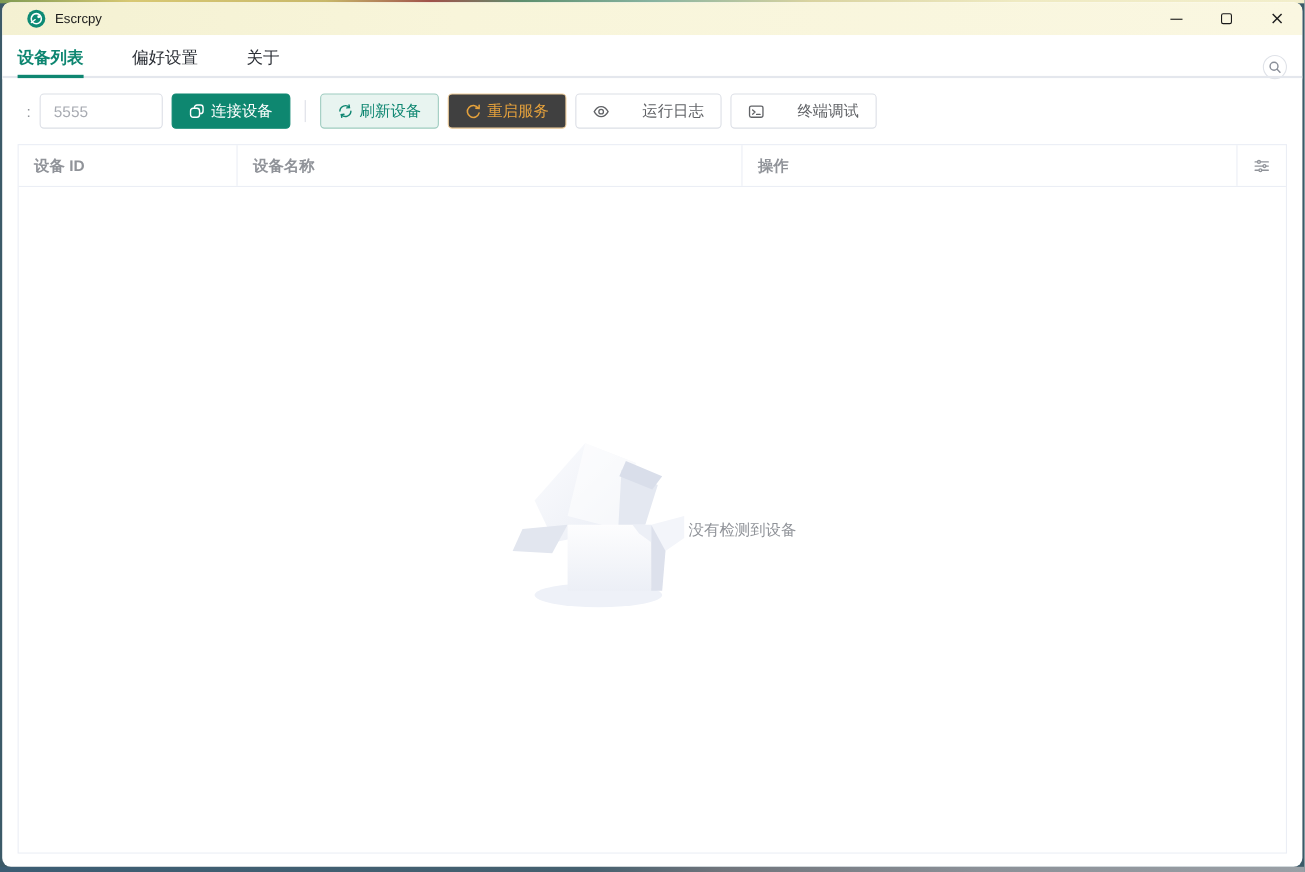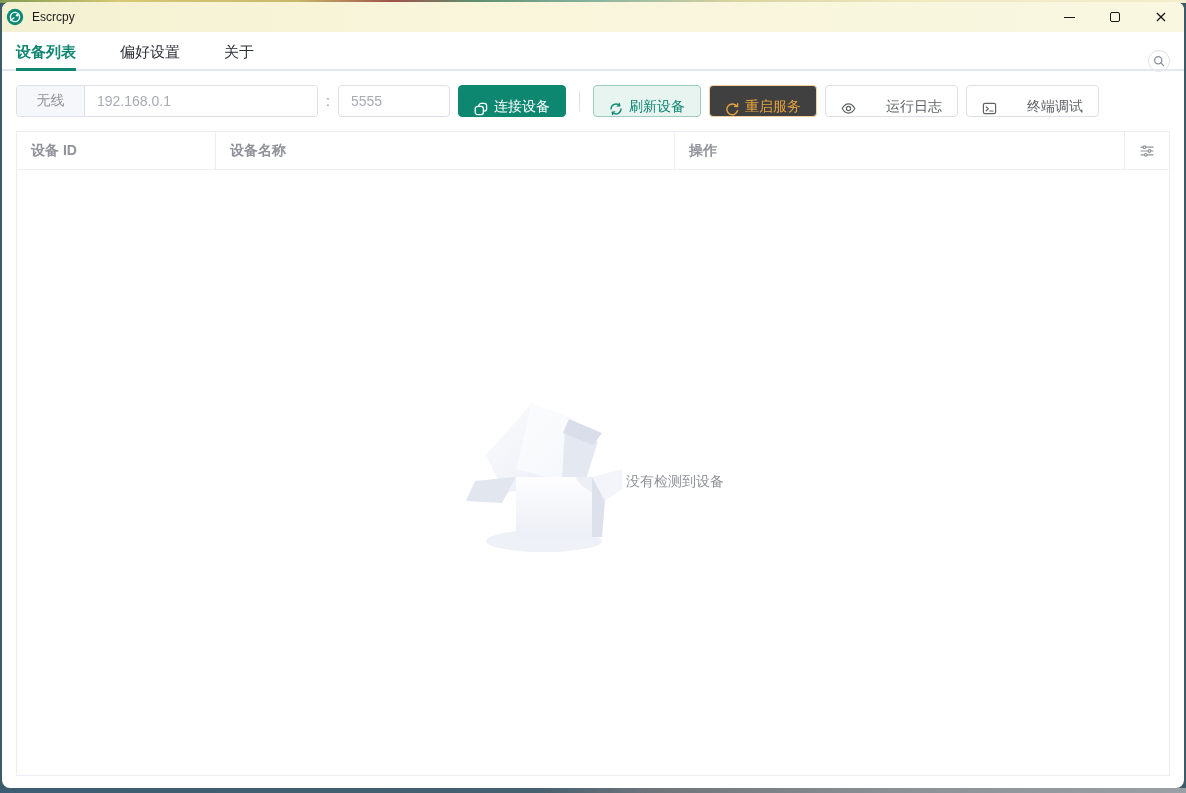--- a/index.html
+++ b/index.html
@@ -10,21 +10,21 @@
   .desktop::before { content:""; position:absolute; top:0; left:0; right:0; height:3px;
     background:linear-gradient(90deg,#7f9b52 0%,#d8c873 10%,#c8b86a 25%,#a0524a 33%,#5d8f6e 40%,#87b3a0 50%,#d9d3a0 62%,#efeac2 78%,#f2eecb 100%); }
   .desktop::after { content:""; position:absolute; bottom:0; left:0; right:0; height:5px;
     background:linear-gradient(90deg,#3c5d73 0%,#45606f 45%,#6f747b 55%,#8b9097 75%,#9aa0a6 100%); }
 
   .window { position:absolute; top:2px; left:2px; right:2px; bottom:5px; background:#ffffff;
     border-radius:8px; overflow:hidden; display:flex; flex-direction:column; z-index:2; }
 
   
   .titlebar { height:30px; flex:0 0 30px; background:linear-gradient(90deg,#f4f1d2 0%,#f8f5da 35%,#faf7e1 100%);
-    display:flex; align-items:center; padding-left:4px; }
+    display:flex; align-items:center; padding-left:22px; }
   .app-icon { width:18px; height:18px; margin-right:8px; display:inline-flex; }
   .app-title { font-size:12px; color:#1a1a1a; }
   .win-controls { margin-left:auto; display:flex; height:100%; }
   .win-btn { width:46px; height:100%; display:flex; align-items:center; justify-content:center; cursor:pointer; color:#1a1a1a; }
   .min-glyph { width:11px; height:0; border-top:1.3px solid #1a1a1a; display:block; }
   .max-glyph { width:10px; height:10px; border:1.3px solid #1a1a1a; border-radius:2px; display:block; }
   .close-glyph { font-size:16px; line-height:1; font-family:"DejaVu Sans",sans-serif; }
 
   
   .tabbar { height:40px; flex:0 0 40px; display:flex; align-items:flex-end; padding:0 14px; position:relative; background:#fff; }
@@ -39,21 +39,21 @@
   .toolbar { height:32px; flex:0 0 32px; margin:13px 14px 0; display:flex; align-items:center; }
   .ip-group { display:flex; width:302px; height:32px; border:1px solid #dcdfe6; border-radius:4px; overflow:hidden; background:#fff; }
   .ip-prepend { width:68px; background:#f5f7fa; border-right:1px solid #dcdfe6; color:#909399;
     font-size:14px; display:flex; align-items:center; justify-content:center; }
   .ip-input { flex:1; border:none; outline:none; padding:0 12px; font-size:14px; color:#606266; font-family:inherit; min-width:0; }
   .colon { margin:0 8px; color:#909399; font-size:14px; }
   .port-input { width:112px; height:32px; border:1px solid #dcdfe6; border-radius:4px; outline:none;
     padding:0 12px; font-size:14px; color:#606266; font-family:inherit; }
   input::placeholder { color:#a8abb2; opacity:1; }
 
-  .btn { height:32px; border-radius:4px; display:inline-flex; align-items:flex-end; justify-content:center;
+  .btn { height:32px; border-radius:4px; display:inline-flex; align-items:center; justify-content:center;
     font-size:14px; padding:0 15px; cursor:pointer; white-space:nowrap; border:1px solid transparent; background:#fff; }
   .btn svg { margin-right:6px; }
   .btn-primary { background:#0e8770; border-color:#0e8770; color:#fff; margin-left:8px; }
   .btn-success { background:#e8f4f0; border-color:#9ecbbf; color:#0e8671; }
   .btn-warning { background:#404040; border-color:#f3d19e; color:#e6a23c; margin-left:8px; }
   .btn-default { background:#fff; border-color:#dcdfe6; color:#606266; margin-left:8px;gap:24px; }
   .v-divider { width:1px; height:20px; background:#dcdfe6; margin:0 13px; flex:0 0 1px; }
 
   
   .device-table { margin:14px 14px 0; border:1px solid #ebeef5; flex:1 1 auto; display:flex; flex-direction:column;
@@ -109,24 +109,20 @@
       </div>
       <div class="search-btn">
         <svg width="12" height="12" viewBox="0 0 12 12" fill="none" stroke="#8a8f99" stroke-width="1.3" stroke-linecap="round">
           <circle cx="5.2" cy="5.2" r="3.6"></circle>
             <path d="M8 8 L10.6 10.6"></path>
         </svg>
       </div>
     </div>
 
     <div class="toolbar">
-      <div class="ip-group">
-        <div class="ip-prepend">无线</div>
-        <input class="ip-input" type="text" placeholder="192.168.0.1" style="">
-      </div>
       <span class="colon">:</span>
       <input class="port-input" type="text" placeholder="5555" style="">
 
       <button class="btn btn-primary">
         <svg width="14" height="14" viewBox="0 0 14 14" fill="none" stroke="#ffffff" stroke-width="1.3" stroke-linecap="round">
           <rect x="1.2" y="4.4" width="8.2" height="8.2" rx="2.4"></rect>
           <path d="M4.8 4.4 V3.8 a2.4 2.4 0 0 1 2.4 -2.4 h3 a2.4 2.4 0 0 1 2.4 2.4 v3 a2.4 2.4 0 0 1 -2.4 2.4 h-0.6"></path>
         </svg>
         <span>连接设备</span>
       </button>

